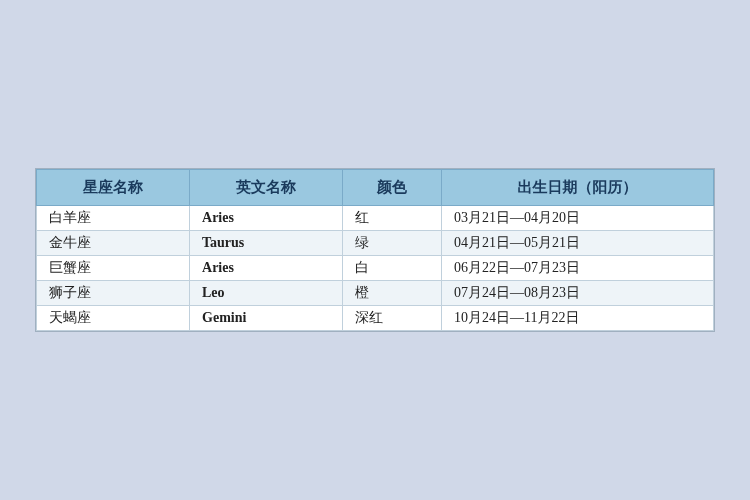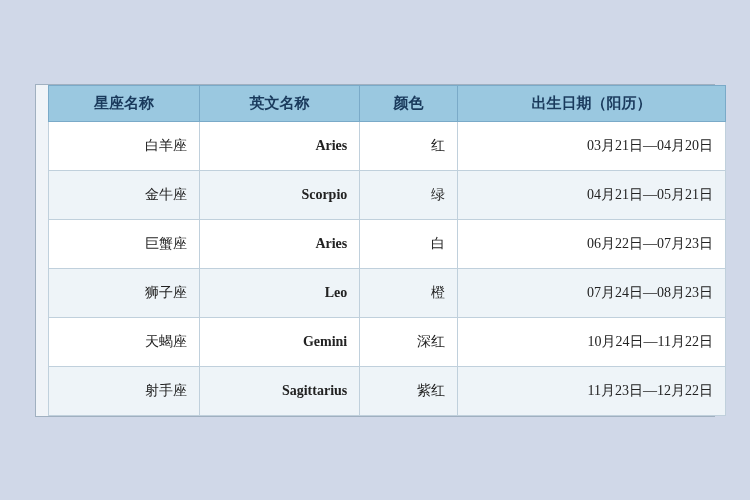--- a/index.html
+++ b/index.html
@@ -21,21 +21,20 @@
     .table-container {
       background-color: #f0f4f8;
       border: 1px solid #a0b0c0;
       width: 680px;
     }
 
     table {
       width: 100%;
       border-collapse: collapse;
       font-size: 15px;
-      margin-left: 12px;
     }
 
     thead tr th {
       background-color: #9ac8e0;
       color: #1a3a5c;
       padding: 8px 12px;
       text-align: center;
       border: 1px solid #7aaac8;
       font-weight: bold;
       font-size: 15px;
@@ -43,22 +42,22 @@
 
     tbody tr {
       background-color: #ffffff;
     }
 
     tbody tr:nth-child(even) {
       background-color: #eef4f8;
     }
 
     tbody tr td {
-      padding: 15px 12px;
-      text-align: right;
+      padding: 3px 12px;
+      text-align: left;
       border: 1px solid #c0d0dc;
       color: #222;
       font-size: 14px;
     }
 
     tbody tr td:first-child {
       font-weight: normal;
     }
 
     tbody tr td:nth-child(2) {
@@ -81,21 +80,21 @@
     </thead>
     <tbody id="table-body">
     <tr>
           <td>白羊座</td>
           <td>Aries</td>
           <td>红</td>
           <td>03月21日—04月20日</td>
         </tr>
         <tr>
           <td>金牛座</td>
-          <td>Scorpio</td>
+          <td>Taurus</td>
           <td>绿</td>
           <td>04月21日—05月21日</td>
         </tr>
         <tr>
           <td>巨蟹座</td>
           <td>Aries</td>
           <td>白</td>
           <td>06月22日—07月23日</td>
         </tr>
         <tr>
@@ -103,21 +102,15 @@
           <td>Leo</td>
           <td>橙</td>
           <td>07月24日—08月23日</td>
         </tr>
         <tr>
           <td>天蝎座</td>
           <td>Gemini</td>
           <td>深红</td>
           <td>10月24日—11月22日</td>
         </tr>
-        <tr>
-          <td>射手座</td>
-          <td>Sagittarius</td>
-          <td>紫红</td>
-          <td>11月23日—12月22日</td>
-        </tr>
       </tbody>
   </table>
 </div>
 
 </body></html>

